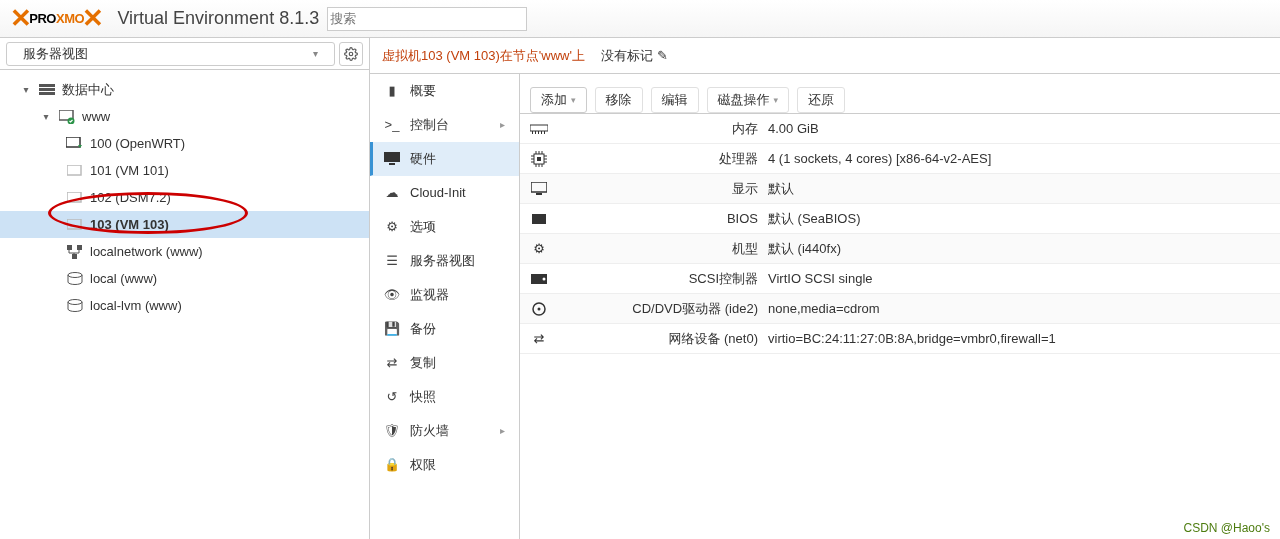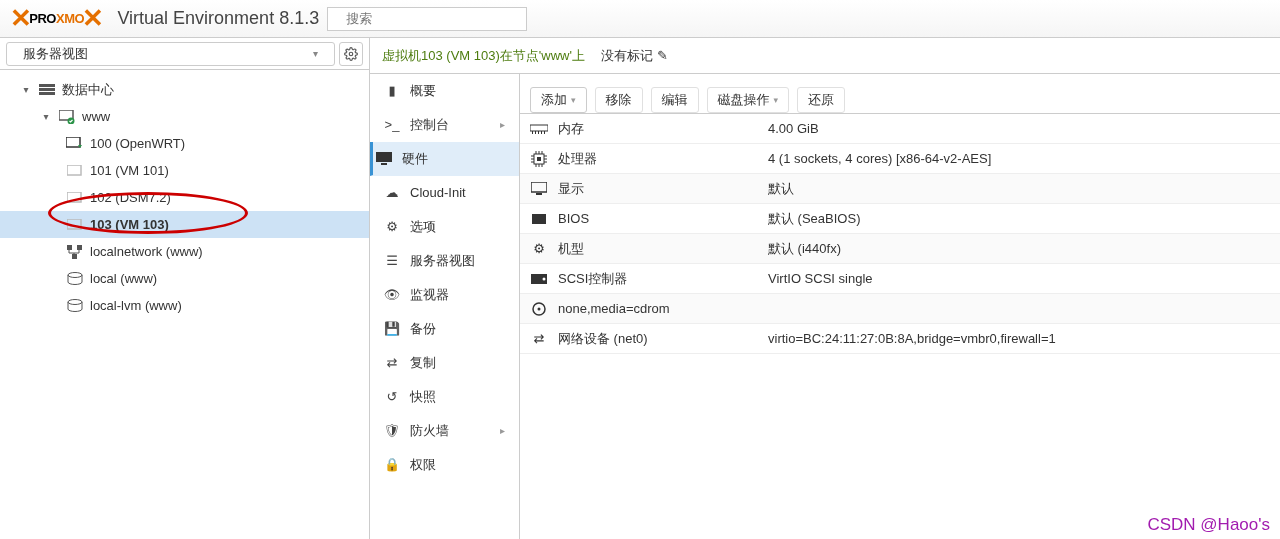--- a/index.html
+++ b/index.html
@@ -6,21 +6,21 @@
 body { background: #fff; width: 1280px; height: 539px; overflow: hidden; position: relative; }
 
 
 .header { height: 38px; background: linear-gradient(#fff, #f5f5f5); border-bottom: 1px solid #ccc; display: flex; align-items: center; padding: 0 10px; gap: 8px; }
 .logo { display: flex; align-items: center; font-weight: bold; font-size: 20px; letter-spacing: -0.5px; }
 .logo .x1 { color: #e57000; font-size: 26px; font-weight: 900; margin-right: -2px; }
 .logo .pro { color: #000; }
 .logo .xm { color: #e57000; }
 .logo .x2 { color: #e57000; font-size: 26px; font-weight: 900; margin-left: -2px; }
 .ve-label { font-size: 18px; color: #444; margin-left: 6px; }
-.search { height: 24px; width: 200px; border: 1px solid #ccc; padding: 2px 18px; font-size: 13px; background: #fff; }
+.search { height: 24px; width: 200px; border: 1px solid #ccc; padding: 2px 2px; font-size: 13px; background: #fff; }
 
 
 .main { display: flex; height: calc(100% - 38px); }
 
 
 .left { width: 370px; border-right: 1px solid #ccc; display: flex; flex-direction: column; }
 .left-toolbar { height: 32px; border-bottom: 1px solid #ccc; display: flex; align-items: center; padding: 0 6px; gap: 4px; }
 .view-select { flex: 1; height: 24px; border: 1px solid #ccc; background: #fff; display: flex; align-items: center; justify-content: space-between; padding: 0 16px; border-radius: 3px; }
 .gear-btn { width: 24px; height: 24px; border: 1px solid #ccc; background: #fff; display: flex; align-items: center; justify-content: center; border-radius: 3px; }
 
@@ -30,44 +30,44 @@
 .tree-row.l2 { padding-left: 66px; }
 .tree-row.selected { background: #cde2f5; font-weight: bold; }
 .expander { width: 12px; display: inline-flex; justify-content: center; color: #666; font-size: 10px; }
 .tree-icon { width: 18px; display: inline-flex; justify-content: center; align-items: center; color: #444; }
 
 .circle-annot { position: absolute; border: 3px solid #cc0000; border-radius: 50%; width: 200px; height: 42px; pointer-events: none; }
 
 
 .center { width: 150px; border-right: 1px solid #ccc; display: flex; flex-direction: column; }
 .content-header { height: 36px; border-bottom: 1px solid #ccc; display: flex; align-items: center; padding: 0 12px; gap: 16px; font-size: 14px; }
-.content-header .title { color: #4d7c0f; }
+.content-header .title { color: #c2410c; }
 .content-header .tags { color: #999; display: flex; align-items: center; gap: 4px; }
 .tabs { display: flex; flex-direction: column; }
 .tab { height: 34px; display: flex; align-items: center; padding: 0 14px; gap: 10px; cursor: default; border-bottom: 1px solid transparent; }
-.tab.active { background: #e0edf9; border-left: 3px solid #3892d4; padding-left: 3px; }
+.tab.active { background: #e0edf9; border-left: 3px solid #3892d4; padding-left: 11px; }
 .tab .chev { margin-left: auto; color: #999; font-size: 10px; }
 .tab-icon { width: 16px; display: inline-flex; justify-content: center; color: #444; }
 
 
 .right { flex: 1; display: flex; flex-direction: column; }
 .toolbar2 { height: 40px; border-bottom: 1px solid #ccc; display: flex; align-items: flex-end; padding: 0 10px; gap: 8px; }
 .btn { height: 26px; padding: 0 10px; border: 1px solid #ccc; background: #fff; border-radius: 3px; display: inline-flex; align-items: center; gap: 4px; color: #555; }
 .btn.disabled { color: #bbb; border-color: #e0e0e0; }
 .btn .caret { font-size: 9px; color: #999; }
 
 .hw-table { flex: 1; }
 .hw-row { display: flex; align-items: center; height: 30px; border-bottom: 1px solid #eee; padding: 0 10px; gap: 10px; }
 .hw-row:nth-child(odd) { background: #fafafa; }
 .hw-row:nth-child(1) { background: #fff; }
 .hw-icon { width: 18px; display: inline-flex; justify-content: center; color: #333; }
-.hw-label { width: 200px; }
+.hw-label { width: 200px; text-align: right; }
 .hw-val { flex: 1; color: #333; }
 
-.watermark { position: absolute; bottom: 4px; right: 10px; color: #a21caf; font-size: 17px; }
+.watermark { position: absolute; bottom: 4px; right: 10px; color: #4d7c0f; font-size: 12px; }
 
 svg { display: block; }
 </style>
 </head>
 <body>
 
 <div class="header">
   <div class="logo">
     <span class="x1">✕</span>
       <span class="pro">PRO</span>
@@ -333,20 +333,21 @@
               <span class="hw-label">SCSI控制器</span>
               <span class="hw-val">VirtIO SCSI single</span>
             </div>
           <div class="hw-row">
               <span class="hw-icon">
                 <svg width="14" height="14" viewBox="0 0 14 14">
                   <circle cx="7" cy="7" r="6" fill="none" stroke="#333" stroke-width="1.5"></circle>
                   <circle cx="7" cy="7" r="1.5" fill="#333"></circle>
                 </svg>
               </span>
+              <span class="hw-label">CD/DVD驱动器 (ide2)</span>
               <span class="hw-val">none,media=cdrom</span>
             </div>
           <div class="hw-row">
               <span class="hw-icon">⇄</span>
               <span class="hw-label">网络设备 (net0)</span>
               <span class="hw-val">virtio=BC:24:11:27:0B:8A,bridge=vmbr0,firewall=1</span>
             </div>
         </div>
       </div>
     </div>

